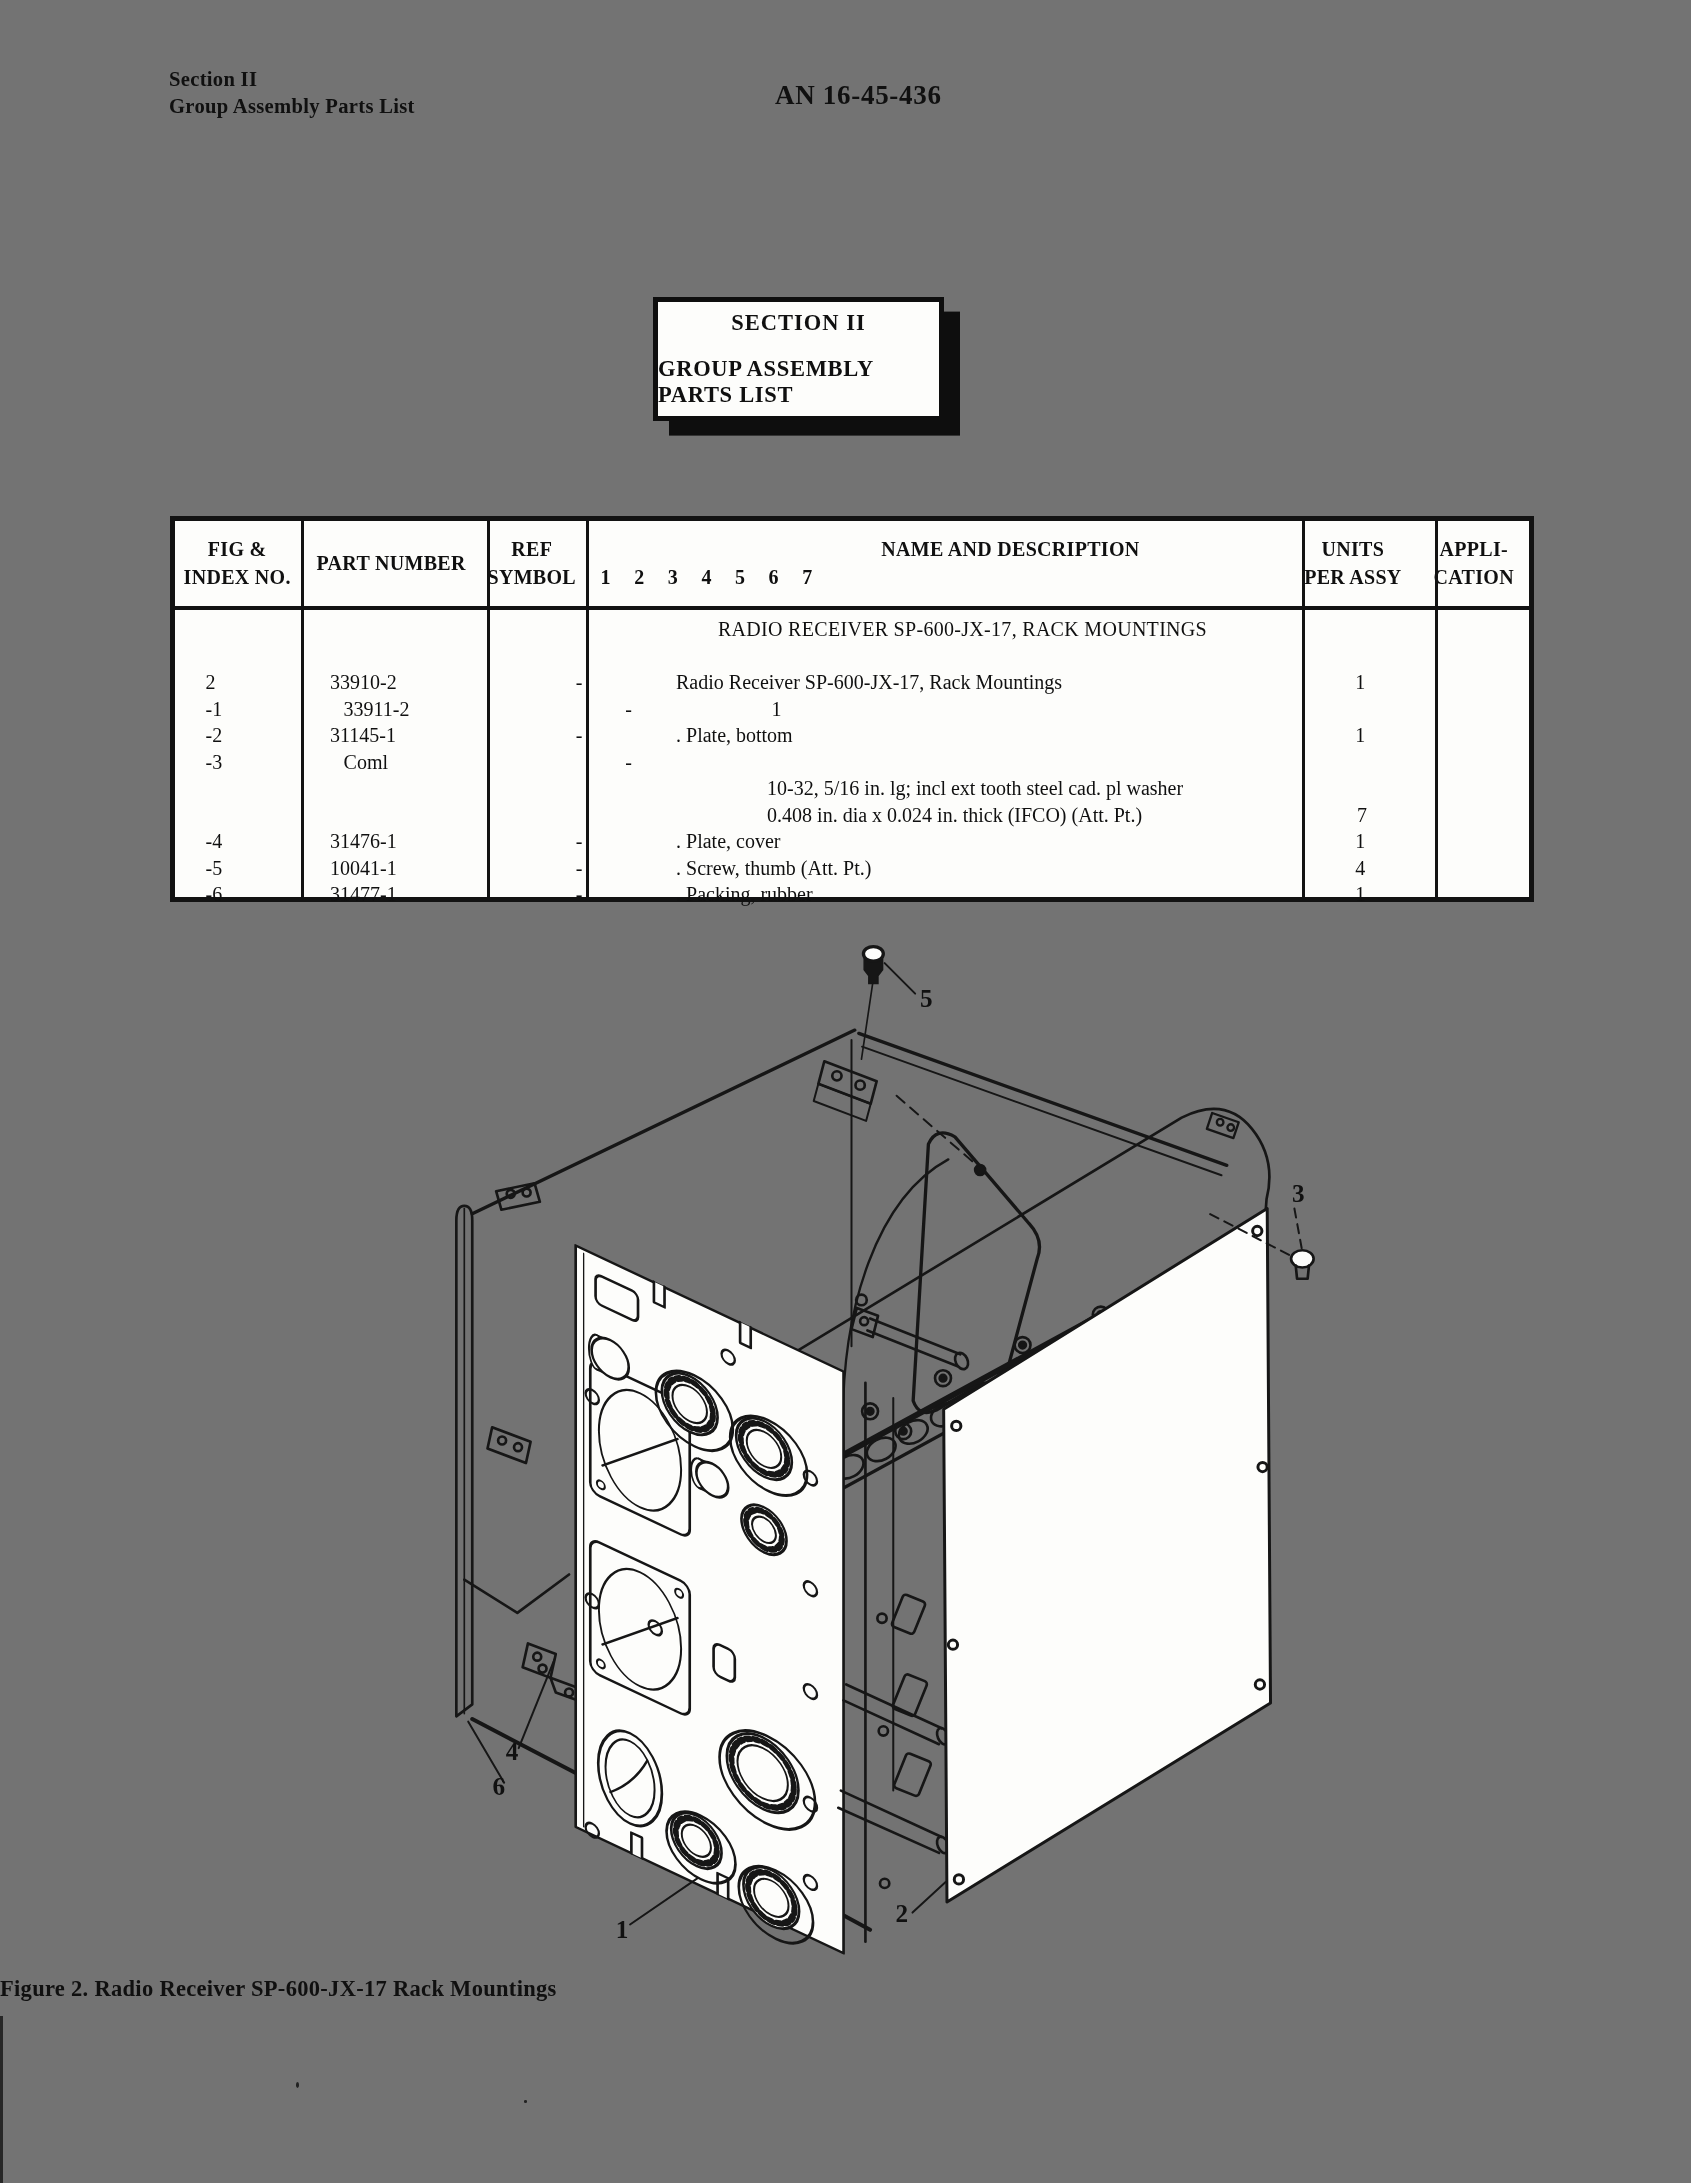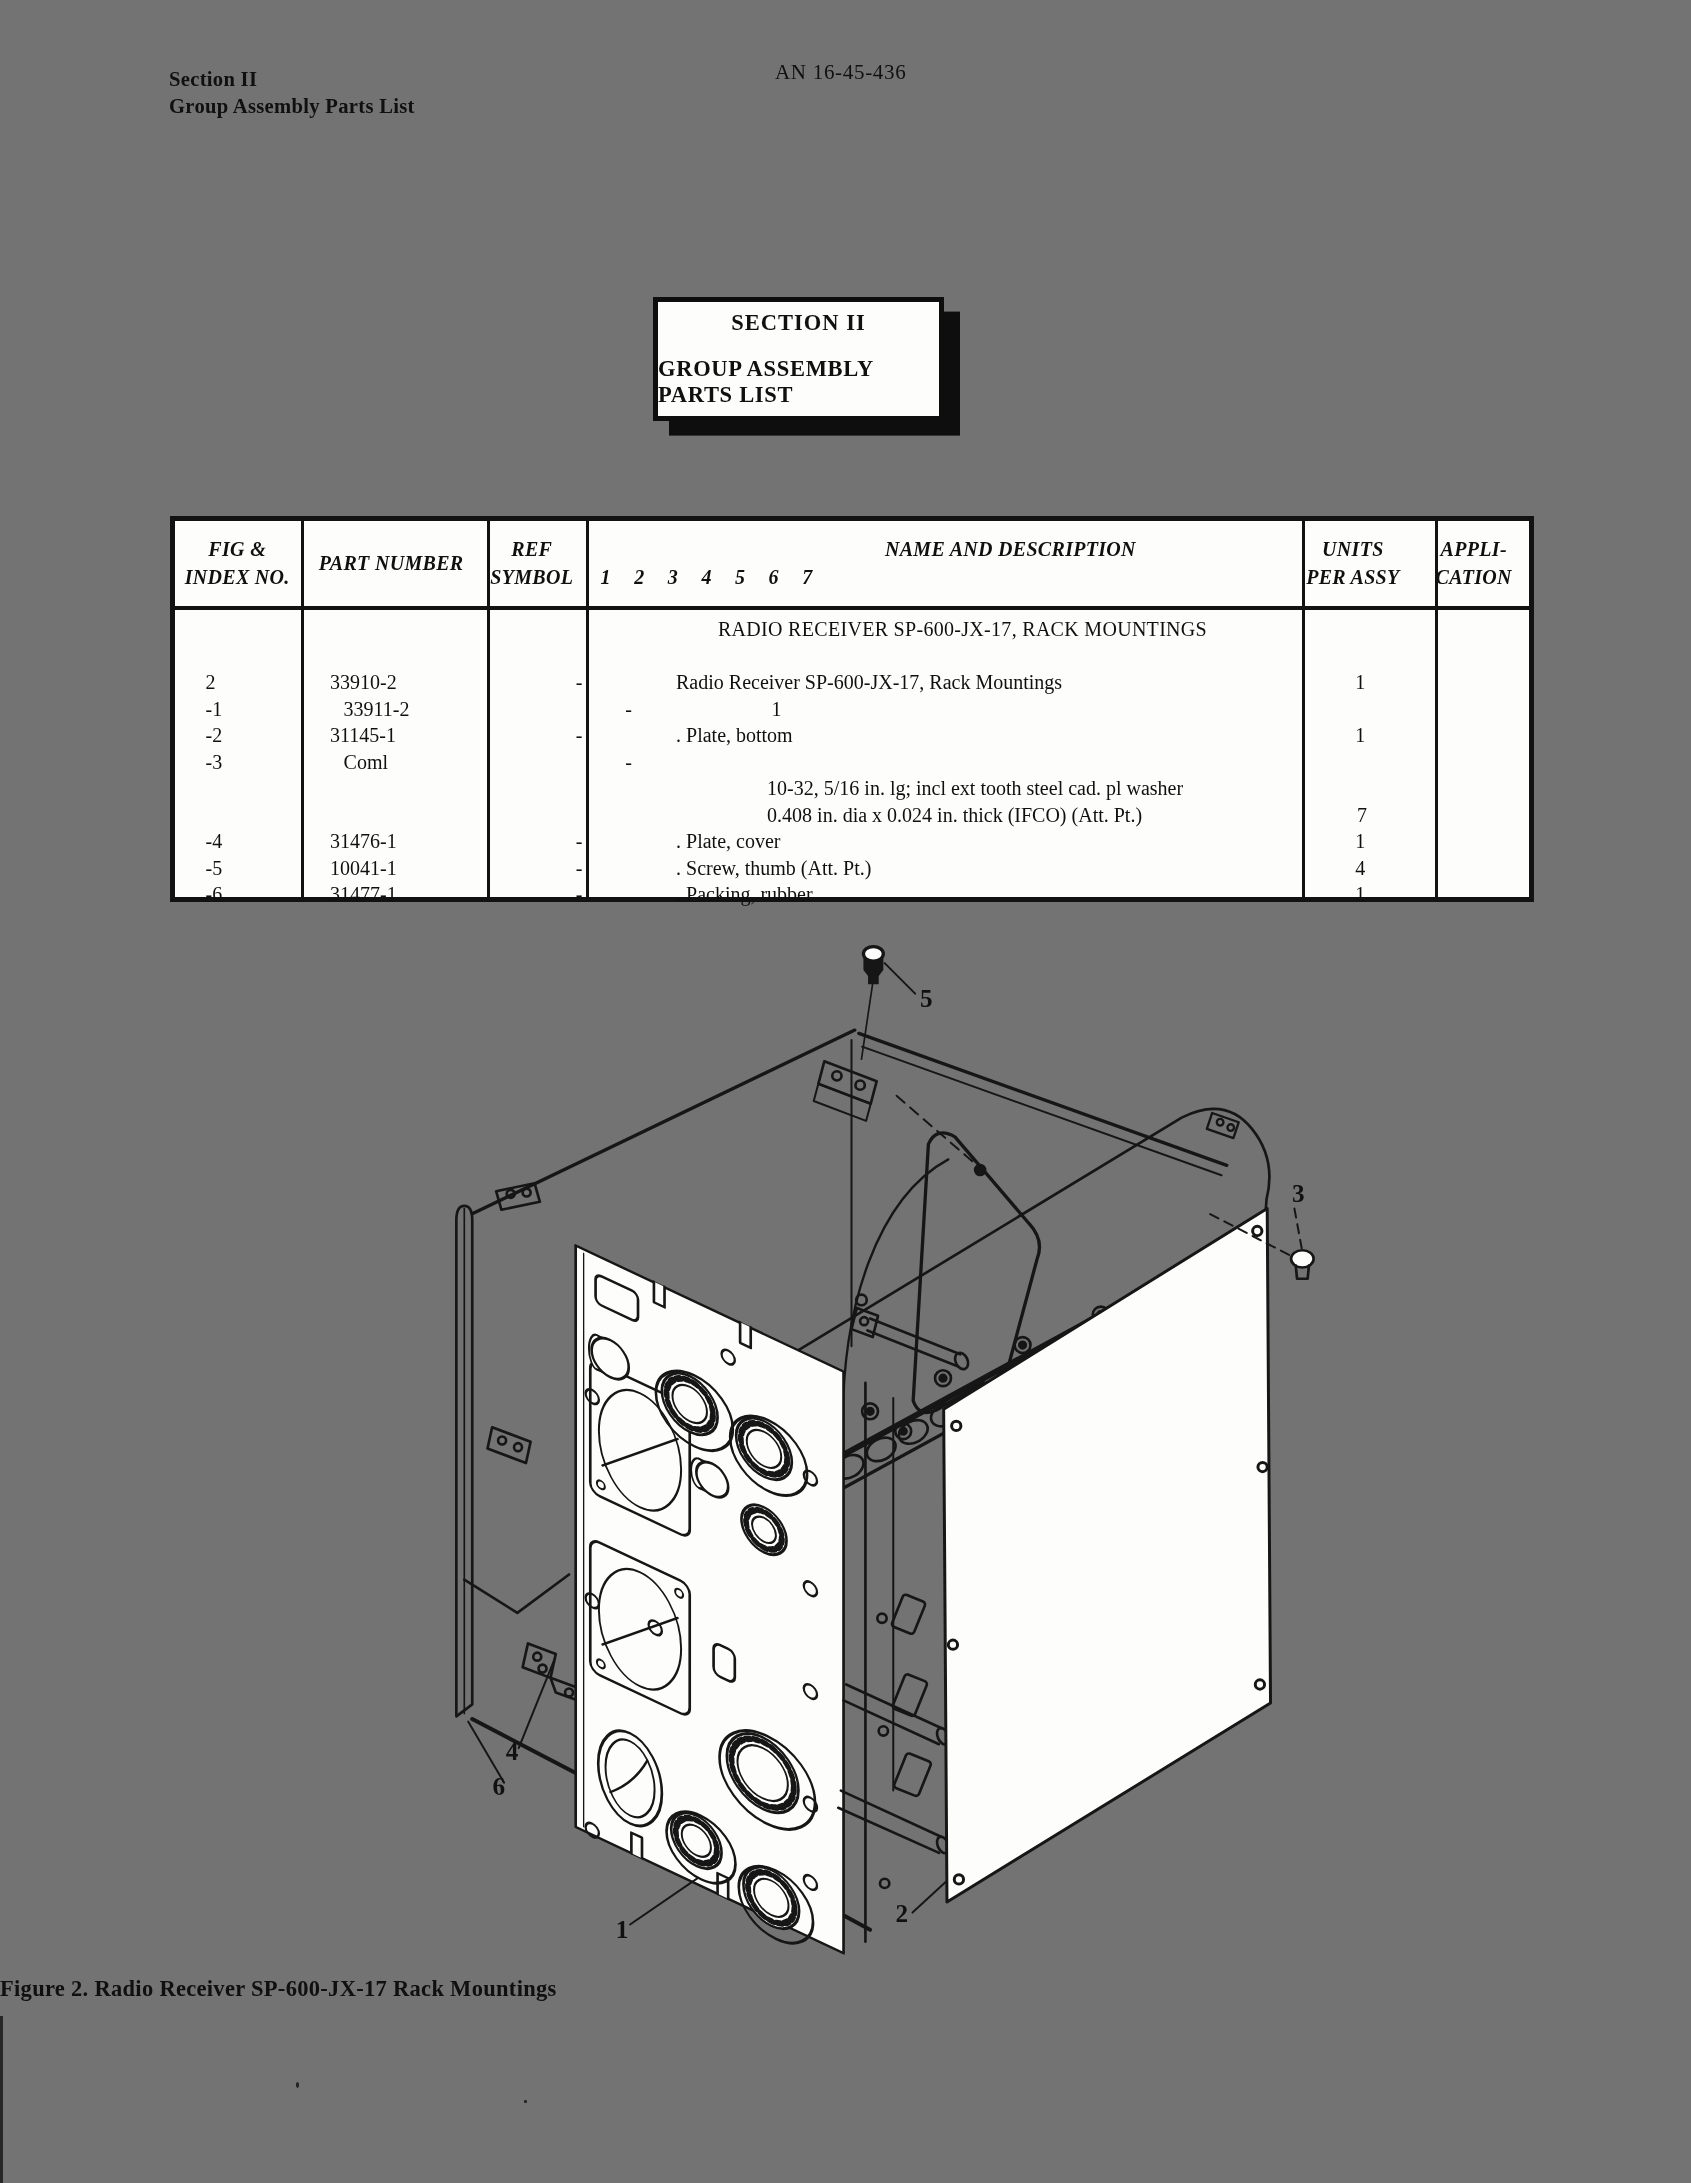--- a/index.html
+++ b/index.html
@@ -2,35 +2,35 @@
 <html style="font-size:10.6px"><head>
 <meta charset="utf-8">
 <style>
   html,body{margin:0;padding:0;background:#ffffff;}
   .page{
     position:relative;width:1691px;height:2183px;background:#737373;
     font-family:"Liberation Serif","DejaVu Serif",serif;color:#101010;overflow:hidden;
   }
   
   .hdr-left{position:absolute;left:169px;top:66px;font-size:20.6px;line-height:26.5px;font-weight:700;letter-spacing:0.3px;}
-  .hdr-center{position:absolute;left:775px;top:60px;font-size:21px;font-weight:400;letter-spacing:0.7px;}
+  .hdr-center{position:absolute;left:775px;top:80px;font-size:27px;font-weight:700;letter-spacing:0.7px;}
   
   .plaque{
     position:absolute;left:653px;top:297px;width:281px;height:114px;
     background:#fdfdfb;border:5.3px solid #0e0e0e;box-shadow:16px 14.6px 0 #0e0e0e;
     display:flex;flex-direction:column;align-items:center;justify-content:center;gap:20px;
   }
   .plaque .l1{font-size:22.5px;font-weight:700;letter-spacing:1px;}
   .plaque .l2{font-size:22.5px;font-weight:700;letter-spacing:0.7px;}
   
   .tbl{position:absolute;left:170px;top:516px;width:1364px;height:386px;border:5.3px solid #121212;box-sizing:border-box;background:#fdfdfb;}
   .tbl-inner{position:relative;width:100%;height:100%;}
   .vline{position:absolute;top:0;bottom:0;width:3.3px;background:#121212;}
   .v1{left:126px}.v2{left:312px}.v3{left:411px}.v4{left:1127px}.v5{left:1260px}
-  .thead{display:flex;height:85px;border-bottom:4.6px solid #121212;font-style:italic;}
+  .thead{display:flex;height:85px;border-bottom:4.6px solid #121212;}
   .hcell{display:flex;flex-direction:column;align-items:center;justify-content:center;gap:5.3px;
          font-size:20px;font-weight:700;letter-spacing:0.3px;box-sizing:border-box;}
   .h1{width:126px}.h2{width:186px}.h3{width:99px}
   .h4{width:716px;align-items:stretch;}
   .h4 .nd{ text-align:center;padding-left:153px;}
   .h4 .nums{padding-left:20px;word-spacing:18px;font-weight:700;}
   .h5{width:133px}.h6{width:112px}
   .tbody{padding-top:6.6px;}
   .trow{display:flex;height:26.5px;gap:32px;}
   .tcell{display:flex;align-items:center;font-size:20px;height:100%;box-sizing:border-box;white-space:pre;}

